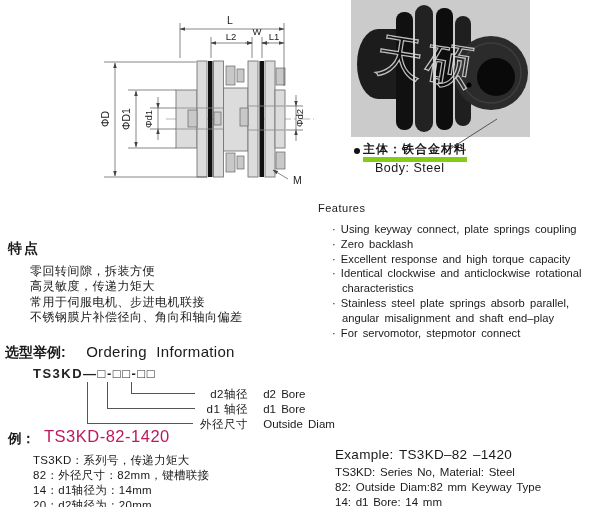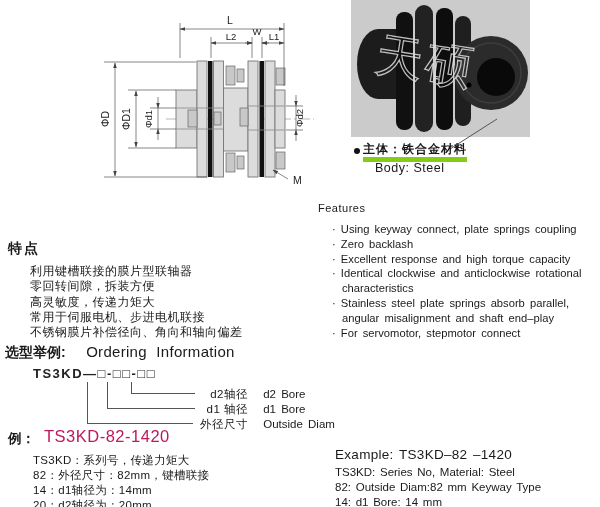--- a/index.html
+++ b/index.html
@@ -163,21 +163,20 @@
   </svg>
 
   <div class="abs" style="left:363px;top:139px;">
     <span class="callout-zh">主体：铁合金材料</span>
     <div class="callout-en" style="margin:3px 0 0 12px;">Body: Steel</div>
   </div>
 
   <div class="abs feat-zh" style="left:8px;top:196px;margin-top:44px;">
     <div class="feat-title-zh">特点</div>
     <ul class="feat-list">
-      <li>利用键槽联接的膜片型联轴器</li>
       <li>零回转间隙，拆装方便</li>
       <li>高灵敏度，传递力矩大</li>
       <li>常用于伺服电机、步进电机联接</li>
       <li>不锈钢膜片补偿径向、角向和轴向偏差</li>
     </ul>
   </div>
 
   <div class="abs feat-en" style="left:318px;top:202px;">
     <div class="feat-title-en">Features</div>
     <ul class="feat-list">

